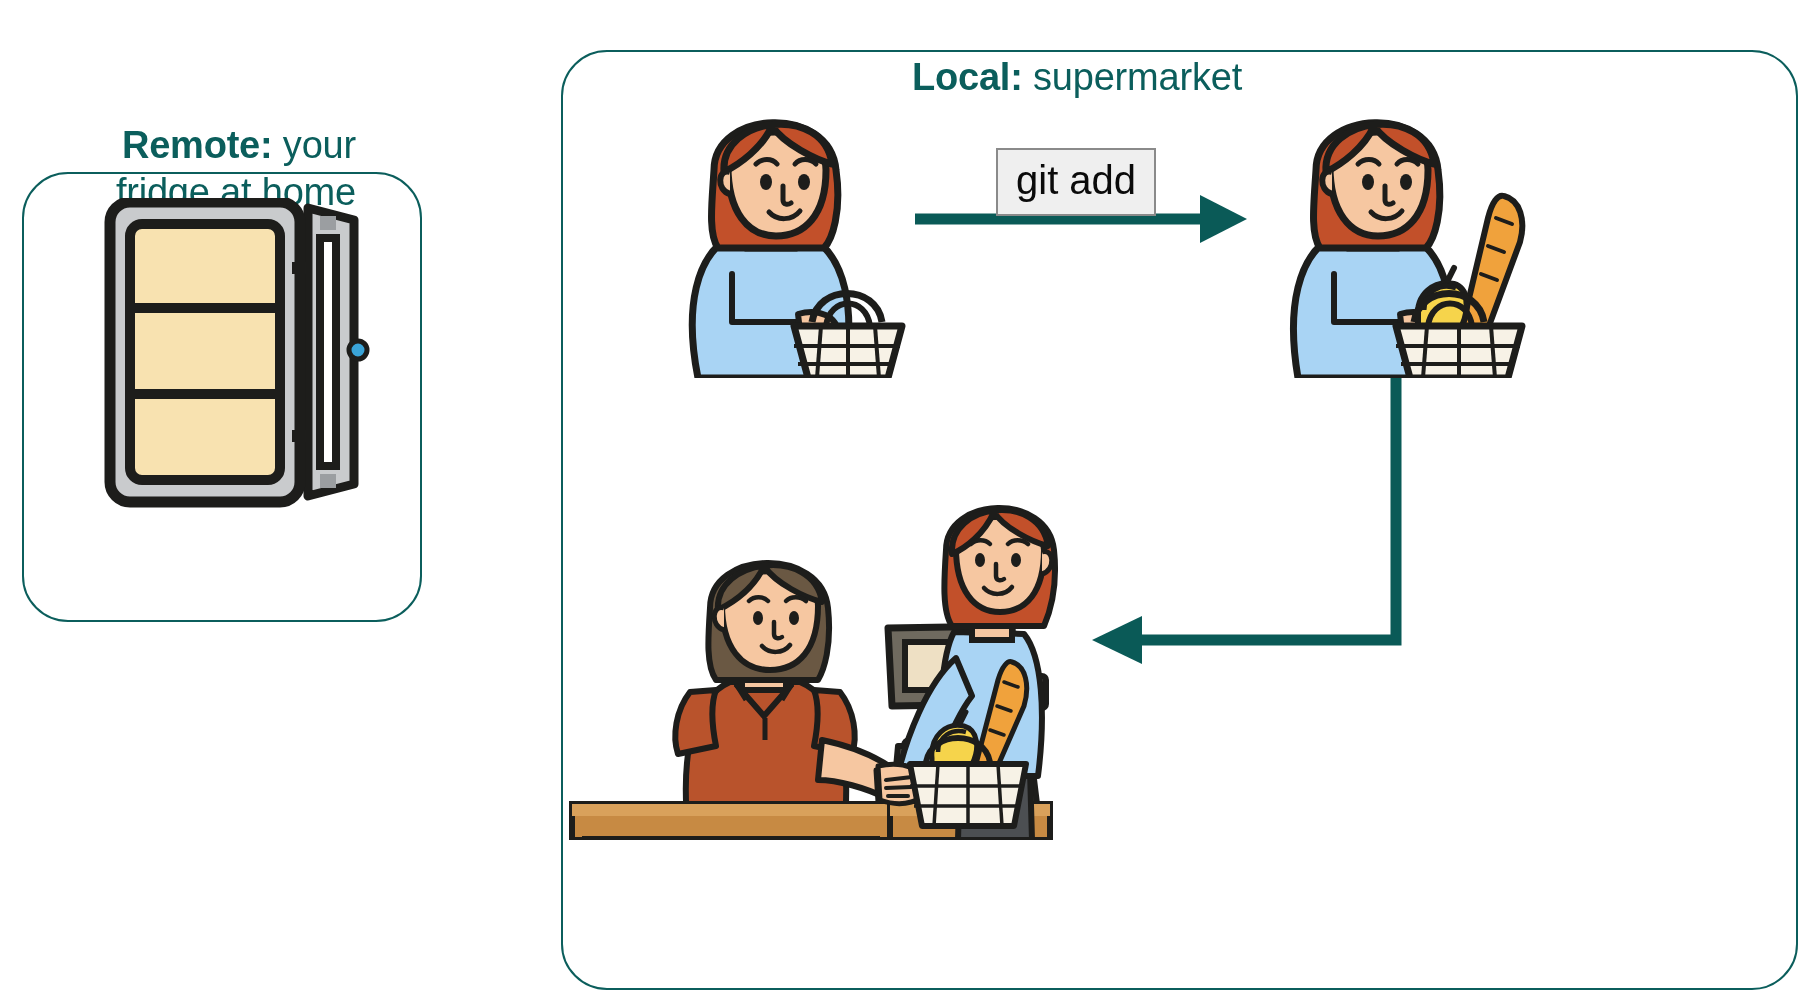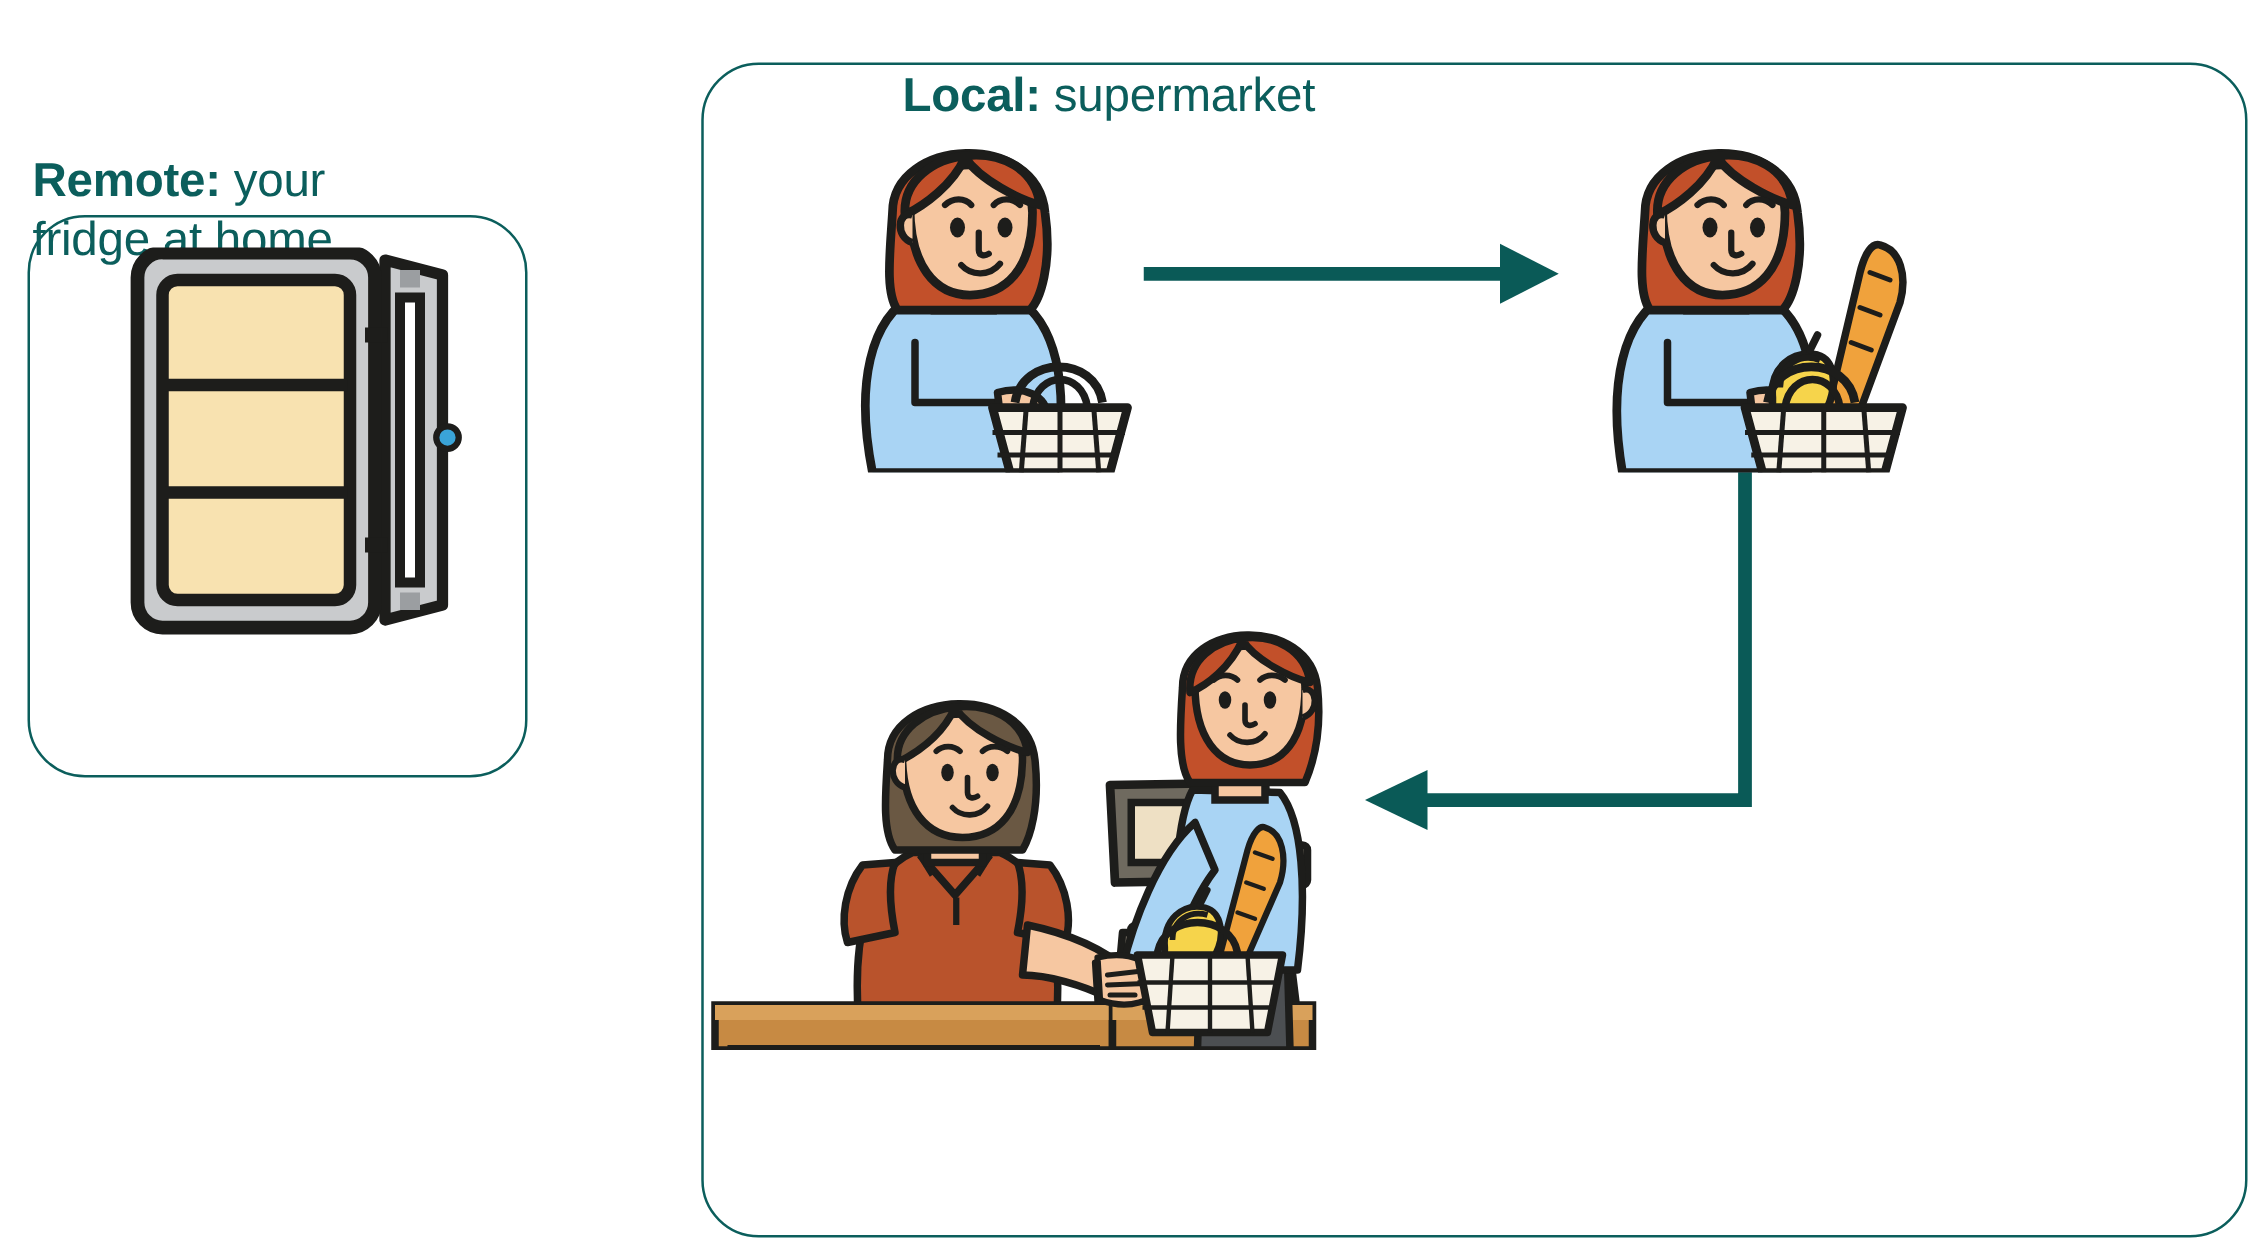--- a/index.html
+++ b/index.html
@@ -18,20 +18,21 @@
   }
 
   
   .panel-label {
     position: absolute;
     color: #0b5e5c;
     font-size: 38px;
     line-height: 1.22;
     white-space: pre-line;
     letter-spacing: -0.2px;
+    text-align: right;
   }
   .panel-label .lead { font-weight: bold; }
 
   #remote-label { left: 26px; top: 76px; width: 330px; }
   #local-label  { left: 722px; top: 8px; width: 520px; }
 
   
   .panel-frame {
     position: absolute;
     border: 2.4px solid #0b5e5c;
@@ -93,20 +94,23 @@
       <line x1="915" y1="219" x2="1206" y2="219" stroke="#0a5a57" stroke-width="11"></line>
       <polygon points="1200,195 1247,219 1200,243" fill="#0a5a57"></polygon>
     </g>
 
     <g>
       <path d="M 1396,360 L 1396,640 L 1136,640" fill="none" stroke="#0a5a57" stroke-width="11"></path>
       <polygon points="1142,616 1092,640 1142,664" fill="#0a5a57"></polygon>
     </g>
   </svg>
 
+  <div class="cmd-box" id="git-add-box">
+    <span>git add</span>
+  </div>
 
   <svg class="art" id="fridge-art" viewBox="0 0 280 310">
     <g>
       <path d="M212 10 L258 22 L258 286 L212 298 Z" fill="#c9cbcd" stroke="#1d1d1b" stroke-width="9" stroke-linejoin="round"></path>
       <rect x="224" y="40" width="16" height="228" fill="#ffffff" stroke="#1d1d1b" stroke-width="8"></rect>
       <rect x="224" y="18" width="16" height="14" fill="#9b9ea1"></rect>
       <rect x="224" y="276" width="16" height="14" fill="#9b9ea1"></rect>
       <circle cx="262" cy="152" r="9" fill="#3aa4d8" stroke="#1d1d1b" stroke-width="5"></circle>
     </g>
     <g>

